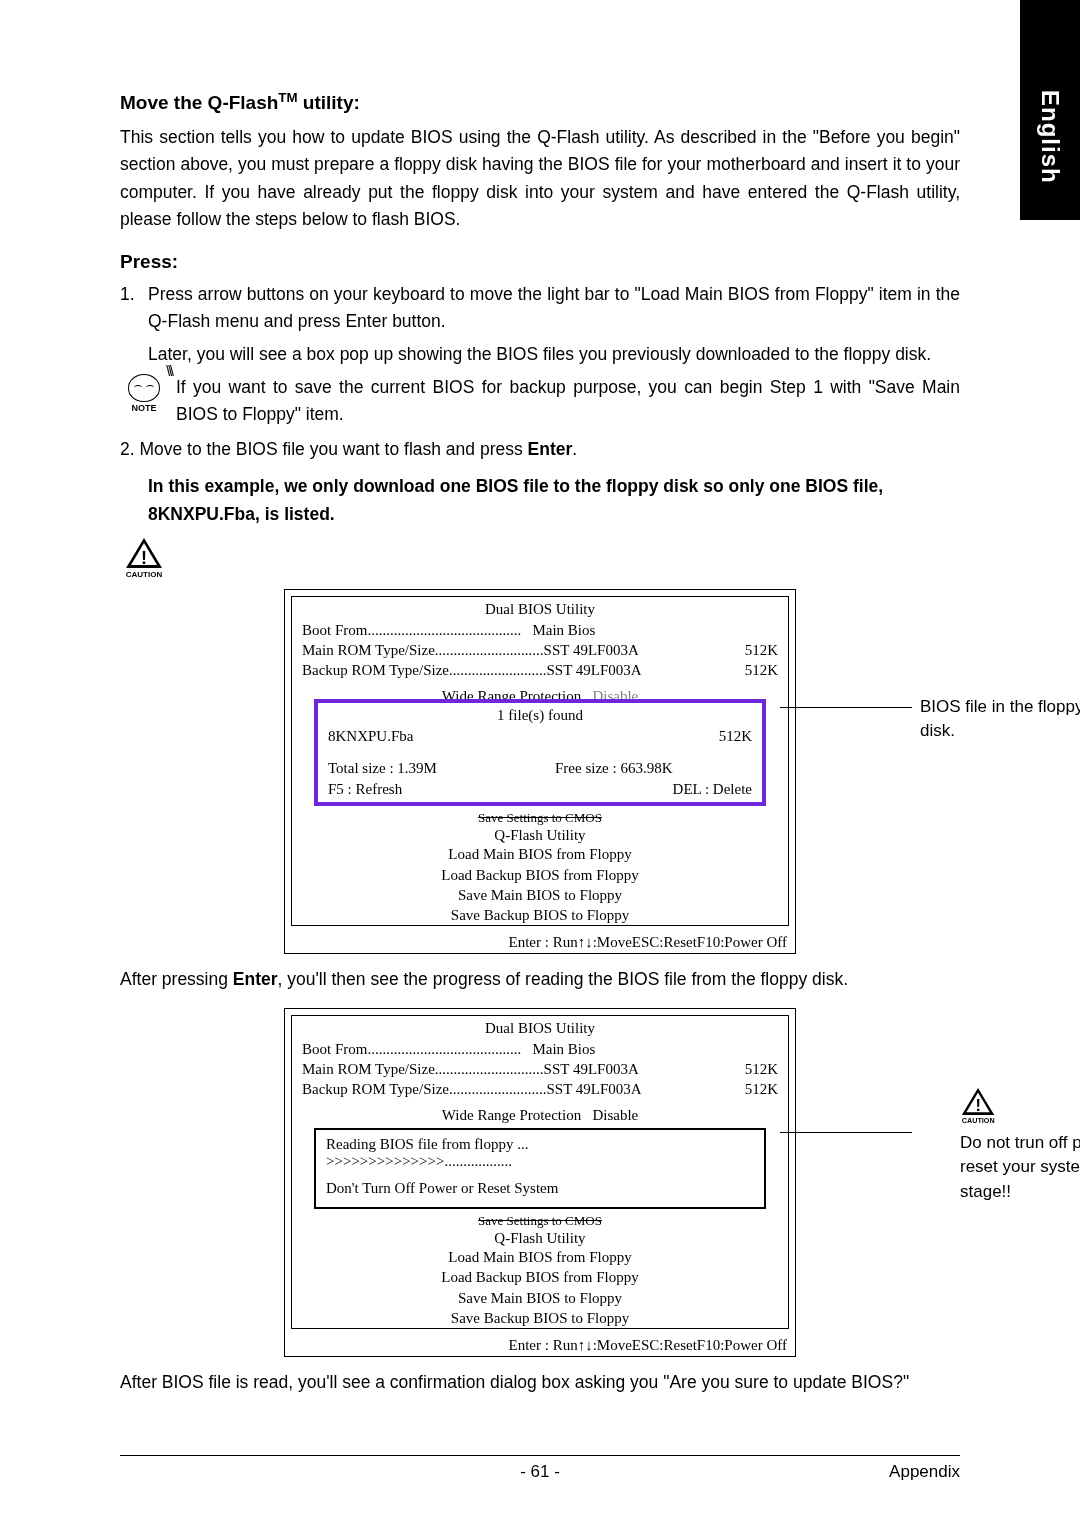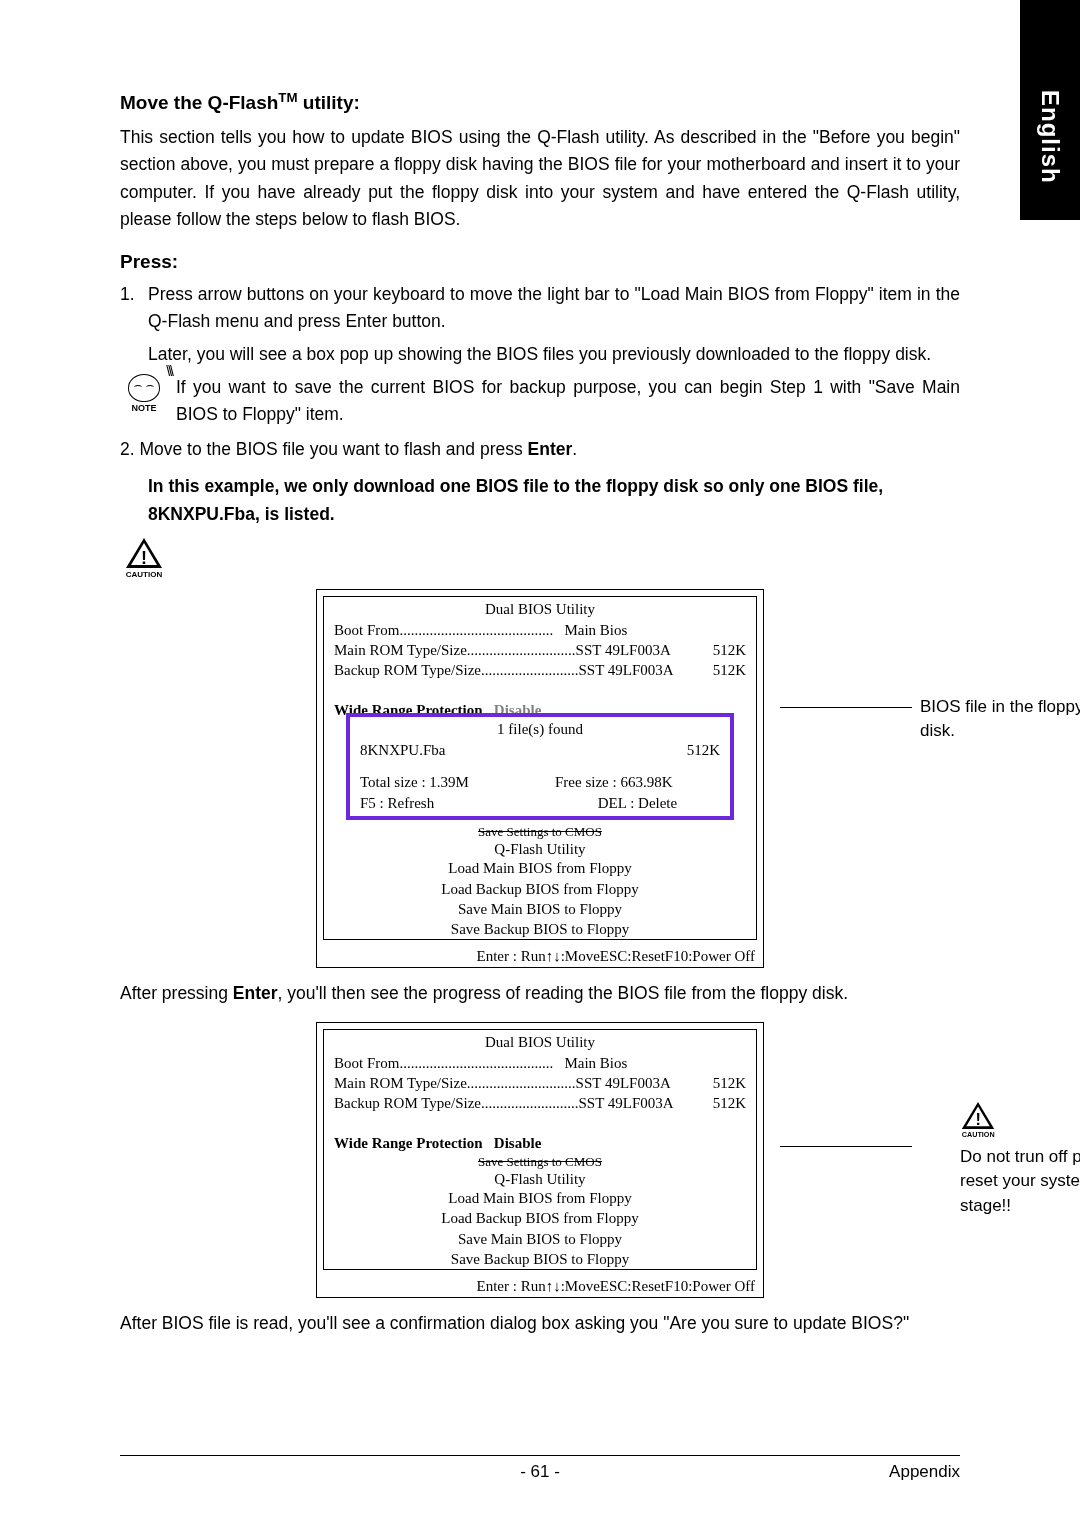--- a/index.html
+++ b/index.html
@@ -162,21 +162,21 @@
   }
   
   .bios-wrap {
     display: flex;
     justify-content: center;
     margin-bottom: 12px;
     position: relative;
   }
   .bios-outer {
     border: 1.5px solid #000;
-    width: 448px;
+    width: 512px;
     font-family: "Times New Roman", Times, serif;
     font-size: 15px;
     background: #fff;
   }
   .bios-inner {
     border: 1.5px solid #000;
     margin: 6px;
     padding: 4px 10px 0 10px;
   }
   .bios-title {
@@ -184,23 +184,23 @@
     margin-bottom: 2px;
   }
   .bios-row {
     display: flex;
     justify-content: flex-start;
     line-height: 1.35;
   }
   .bios-row .left { flex: 1; white-space: pre; }
   .bios-row .right { text-align: right; min-width: 60px; }
   .wide-range {
-    margin-top: 20px;
+    text-align: center;
+    margin-top: 6px;
     line-height: 1.35;
-    font-weight: bold;
   }
   .popup {
     border: 4px solid #6d28d9;
     margin: -8px 12px 4px 12px;
     padding: 4px 10px;
     position: relative;
     background: #fff;
   }
   .popup-title {
     text-align: center;
@@ -362,21 +362,21 @@
               <span>8KNXPU.Fba</span>
               <span>512K</span>
             </div>
           <div class="popup-row-gap"></div>
           <div class="popup-stats">
             <div>Total size : 1.39M</div>
             <div style="text-align:left;padding-left:30px;">Free size : 663.98K</div>
           </div>
           <div class="popup-stats">
             <div>F5 : Refresh</div>
-            <div style="text-align:center;padding-left:30px;">DEL : Delete</div>
+            <div style="text-align:right;padding-left:30px;">DEL : Delete</div>
           </div>
         </div>
         <div class="strike">Save Settings to CMOS</div>
         <div class="qflash-title">Q-Flash Utility</div>
         <div class="menu-list">
           <div>Load Main BIOS from Floppy</div>
           <div>Load Backup BIOS from Floppy</div>
           <div>Save Main BIOS to Floppy</div>
           <div>Save Backup BIOS to Floppy</div>
         </div>
@@ -406,20 +406,26 @@
           </div>
         <div class="bios-row">
             <span class="left"><span>Main ROM Type/Size</span>.............................<span>SST 49LF003A</span></span>
             <span class="right">512K</span>
           </div>
         <div class="bios-row">
             <span class="left"><span>Backup ROM Type/Size</span>..........................<span>SST 49LF003A</span></span>
             <span class="right">512K</span>
           </div>
         <div class="wide-range"><span>Wide Range Protection</span>&nbsp;&nbsp;&nbsp;<span>Disable</span></div>
+        <div class="popup2">
+          <div>Reading BIOS file from floppy ...</div>
+          <div>&gt;&gt;&gt;&gt;&gt;&gt;&gt;&gt;&gt;&gt;&gt;&gt;&gt;&gt;..................</div>
+          <div style="height:10px;"></div>
+          <div>Don't Turn Off Power or Reset System</div>
+        </div>
         <div class="strike">Save Settings to CMOS</div>
         <div class="qflash-title">Q-Flash Utility</div>
         <div class="menu-list">
           <div>Load Main BIOS from Floppy</div>
           <div>Load Backup BIOS from Floppy</div>
           <div>Save Main BIOS to Floppy</div>
           <div>Save Backup BIOS to Floppy</div>
         </div>
       </div>
       <div class="bios-footer">

